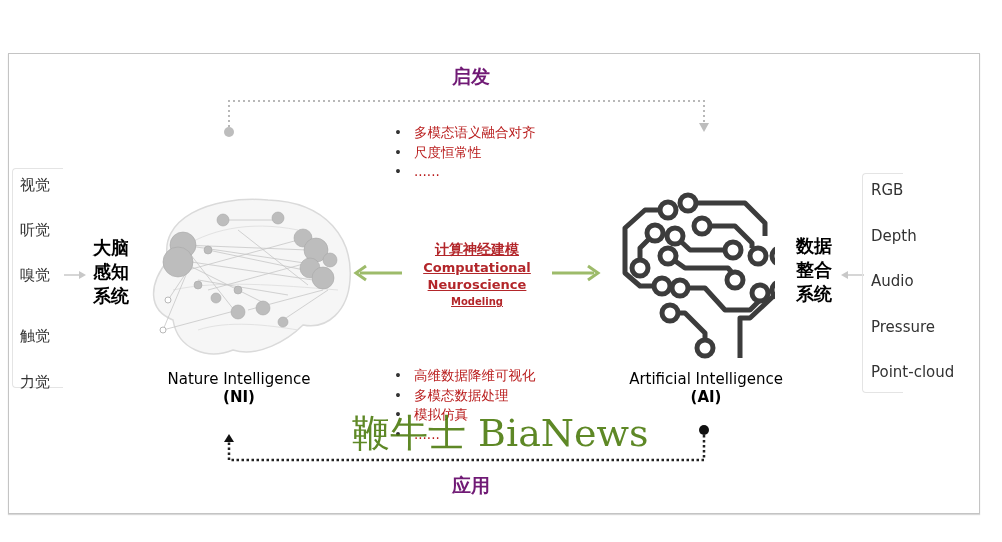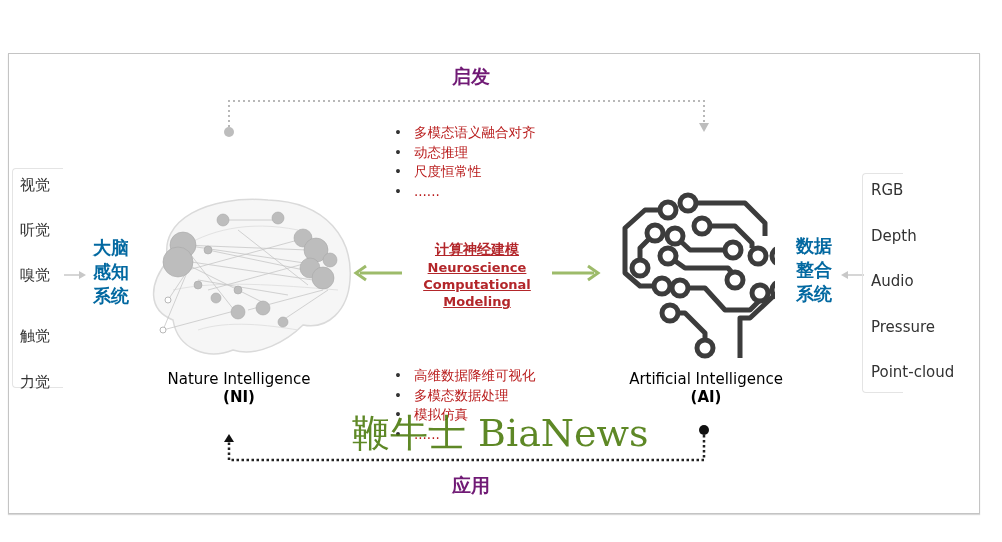--- a/index.html
+++ b/index.html
@@ -10,21 +10,21 @@
   .frame {
     position:absolute; left:8px; top:53px; width:970px; height:459px;
     border:1px solid #c4c4c4; box-shadow:0 1px 1px #d8d8d8; background:#fff;
   }
   .abs { position:absolute; }
   .red-title { color:#701a75; font-weight:bold; font-size:19px; }
   .bracket-box {
     position:absolute; border:1px solid #e4e4e4; border-right:none; border-radius:4px 0 0 4px;
   }
   .sense-item { font-size:15px; color:#333; position:absolute; }
-  .sys-label { font-weight:bold; font-size:18px; line-height:24px; color:#0369a1; position:absolute; }
+  .sys-label { font-weight:bold; font-size:18px; line-height:24px; color:#000000; position:absolute; }
   .bullets { position:absolute; font-size:13.5px; line-height:19.5px; color:#b91c1c; }
   .bullets .li { position:relative; padding-left:22px; }
   .bullets .li::before { content:"•"; position:absolute; left:2px; color:#333; }
   .center-title { position:absolute; text-align:center; color:#b3262a; font-weight:bold; }
   .intel { position:absolute; text-align:center; font-size:15px; color:#000000; }
   .intel b { display:block; font-size:15px; }
   .watermark { position:absolute; color:#4d7c0f; font-family:"DejaVu Serif", serif; font-size:38px; opacity:0.9; letter-spacing:0px; }
   .data-item { position:absolute; font-size:15px; color:#333; }
 </style>
 </head>
@@ -35,21 +35,20 @@
 <div class="abs red-title" style="left:452px; top:64px;">启发</div>
 
 <svg class="abs" style="left:220px; top:95px;" width="500" height="45">
   <path d="M9 37 V6 H484 V30" fill="none" stroke="#b8b8b8" stroke-width="2" stroke-dasharray="2 3"></path>
   <circle cx="9" cy="37" r="5" fill="#bdbdbd"></circle>
   <path d="M479 28 L489 28 L484 37 Z" fill="#bdbdbd"></path>
 </svg>
 
 <div class="bullets" style="left:392px; top:123px;">
   <div class="li">多模态语义融合对齐</div>
-  <div class="li">动态推理</div>
   <div class="li">尺度恒常性</div>
   <div class="li">......</div>
 </div>
 
 <div class="bracket-box" style="left:12px; top:168px; width:50px; height:218px;"></div>
 <div class="sense-item" style="left:20px; top:176px;">视觉</div>
 <div class="sense-item" style="left:20px; top:221px;">听觉</div>
 <div class="sense-item" style="left:20px; top:266px;">嗅觉</div>
 <div class="sense-item" style="left:20px; top:327px;">触觉</div>
 <div class="sense-item" style="left:20px; top:357px;margin-top:16px;">力觉</div>
@@ -115,23 +114,23 @@
 <svg class="abs" style="left:352px; top:264px;" width="52" height="18">
   <line x1="8" y1="9" x2="50" y2="9" stroke="#9dbb6a" stroke-width="3"></line>
   <path d="M14 2 L4 9 L14 16" fill="none" stroke="#9dbb6a" stroke-width="3"></path>
 </svg>
 <svg class="abs" style="left:550px; top:264px;" width="52" height="18">
   <line x1="2" y1="9" x2="44" y2="9" stroke="#9dbb6a" stroke-width="3"></line>
   <path d="M38 2 L48 9 L38 16" fill="none" stroke="#9dbb6a" stroke-width="3"></path>
 </svg>
 <div class="center-title" style="left:410px; top:240px; width:134px;text-decoration:underline;">
   <div style="font-size:14px; line-height:19px;">计算神经建模</div>
+  <div style="font-size:13px; line-height:17px;">Computational</div>
   <div style="font-size:13px; line-height:17px;">Neuroscience</div>
-  <div style="font-size:13px; line-height:17px;">Computational</div>
-  <div style="font-size:13px; line-height:17px;">Modeling</div>
+  <div style="font-size:10px; line-height:17px;">Modeling</div>
 </div>
 
 <svg class="abs" style="left:600px; top:188px;" width="175" height="175" viewBox="0 0 175 175">
   <g fill="none" stroke="#3c3c3c" stroke-width="5" stroke-linejoin="round">
     <path d="M60 22 H45 L25 40 V85 L40 98 H55"></path>
     <path d="M85 15 H145 L165 35 V48"></path>
     <path d="M102 38 H135 L152 55 V60"></path>
     <path d="M55 45 L40 60 V75"></path>
     <path d="M75 48 L90 62 H130"></path>
     <path d="M68 68 L85 80 H128 L135 88"></path>

